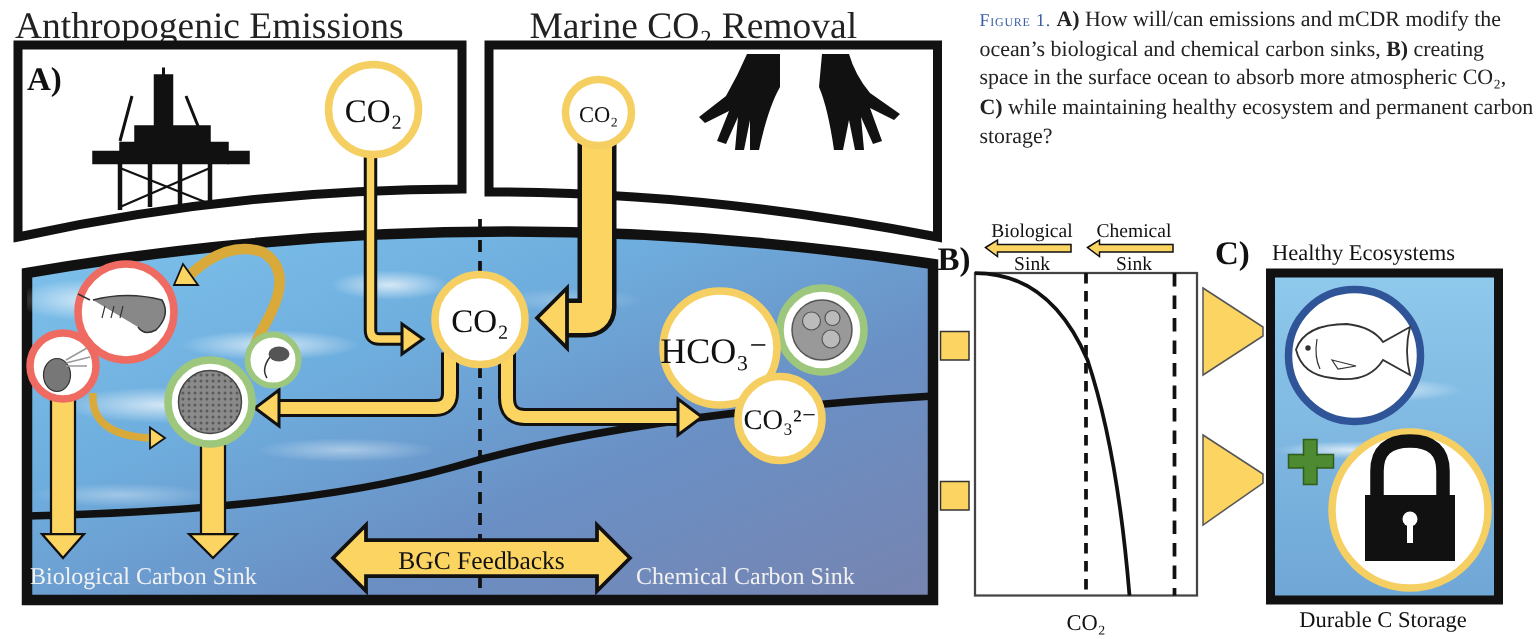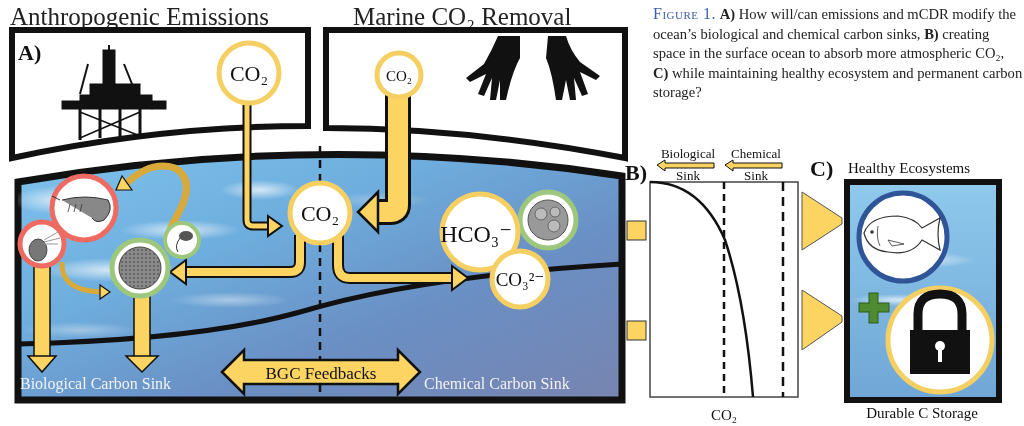--- a/index.html
+++ b/index.html
@@ -4,21 +4,21 @@
 <style>
   html, body { margin:0; padding:0; background:#ffffff; }
   body { width:1024px; height:426px; position:relative; overflow:hidden; font-family:"DejaVu Serif", serif; }
   svg { position:absolute; left:0; top:0; }
   .serif { font-family:"Liberation Serif", "DejaVu Serif", serif; }
   #caption {
     position:absolute; left:653px; top:4px; width:370px;
     font-family:"Liberation Serif", "DejaVu Serif", serif;
     font-size:14.6px; line-height:19.5px; color:#222;
   }
-  #caption .fig { color:#3a5fa5; font-variant:small-caps; font-size:16px; letter-spacing:0.5px; }
+  #caption .fig { color:#3a5fa5; font-variant:small-caps; font-size:12px; letter-spacing:0.5px; }
   #caption b { font-weight:bold; }
 </style>
 </head>
 <body>
 
 <svg width="1024" height="426" viewBox="0 0 1024 426">
   <defs>
     <linearGradient id="ocean" x1="0" y1="0" x2="1" y2="1">
       <stop offset="0" stop-color="#7fc2ec"></stop>
       <stop offset="0.35" stop-color="#6eaede"></stop>

